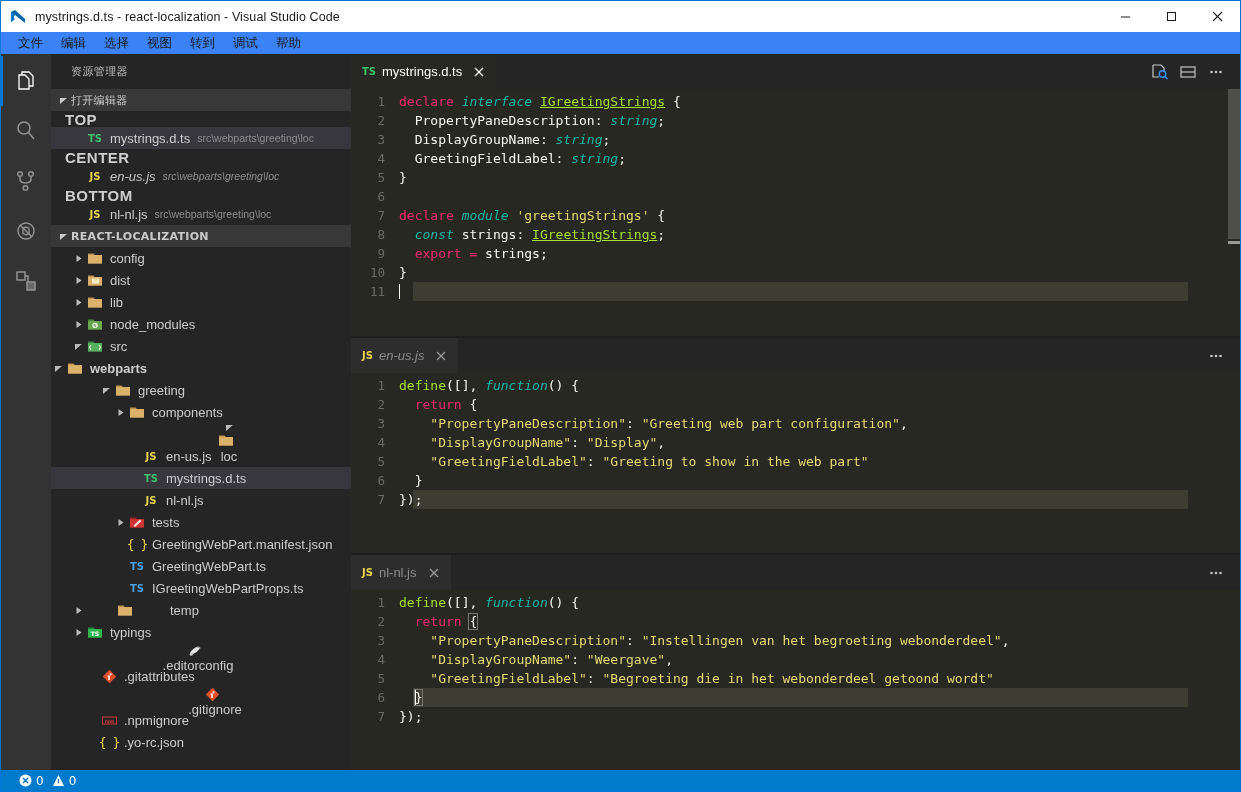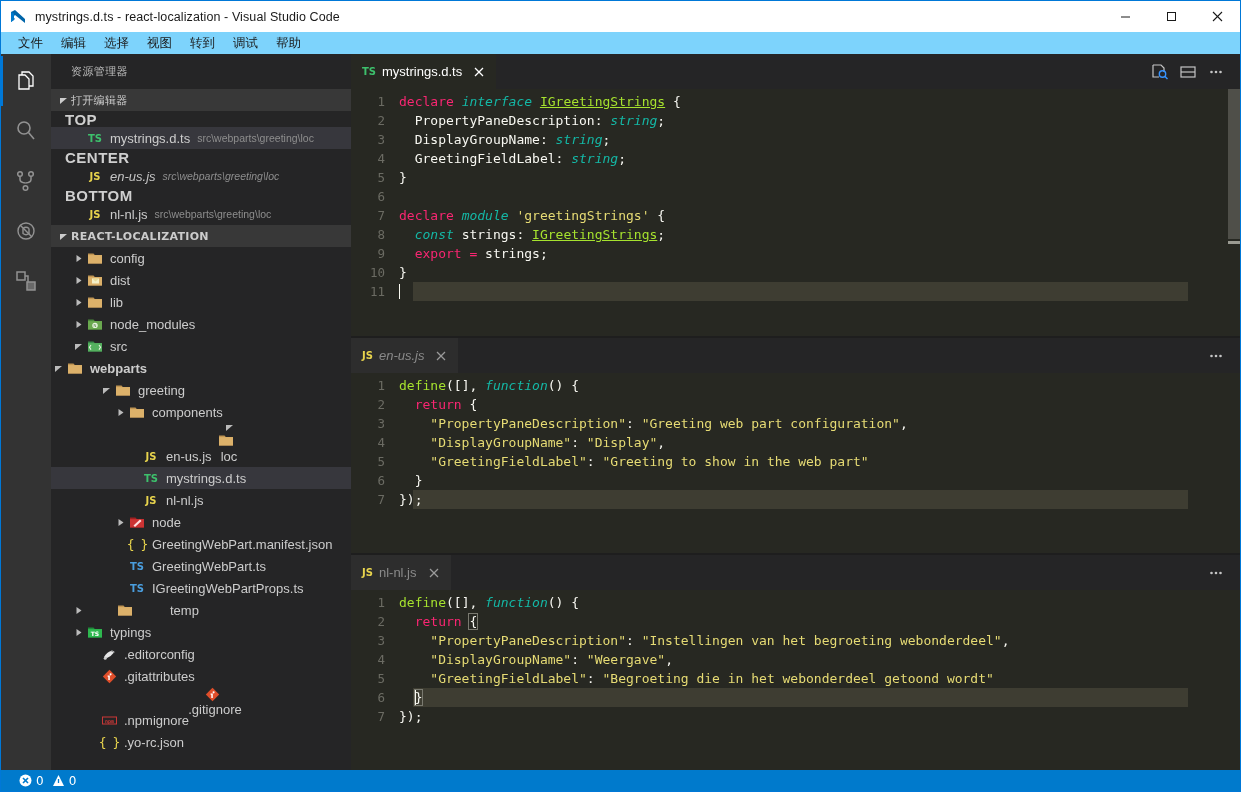--- a/index.html
+++ b/index.html
@@ -18,21 +18,21 @@
   }
   .tb-logo { width:34px; display:flex; align-items:center; justify-content:center; }
   .tb-logo svg { display:block; }
   .tb-title { font-size:12.5px; color:#1a1a1a; letter-spacing:.1px; }
   .tb-controls { position:absolute; right:0; top:0; height:30px; display:flex; }
   .tb-btn { width:46px; height:30px; display:flex; align-items:center; justify-content:center; cursor:default; }
   .tb-btn svg { display:block; }
 
   
   .menubar {
-    height:22px; background:#7dd3fc; border-left:1px solid #0078d7; border-right:1px solid #0078d7;
+    height:22px; background:#3b82f6; border-left:1px solid #0078d7; border-right:1px solid #0078d7;
     display:flex; align-items:center; padding-left:8px; flex:none; gap:0px;
   }
   .menu-item {
     font-size:12.5px; color:#1a1a1a; padding:2px 9px; cursor:default; line-height:16px;
     font-family:"DejaVu Sans","Liberation Sans",sans-serif;
   }
 
   
   .body { flex:1; display:flex; min-height:0; border-left:1px solid #0078d7; border-right:1px solid #0078d7; }
 
@@ -434,21 +434,21 @@
                 <path d="M2.5 1 L2.5 8 L7.5 4.5 Z" fill="#bbbbbb"></path>
               </svg>
             </span>
             <span class="ficon">
               <svg width="17" height="17" viewBox="0 0 17 17">
                 <path d="M1 3.5 h5.5 l1.3 1.6 H15 v8.4 H1 Z" fill="#a02020"></path>
                 <path d="M1 5.1 h14 v8.4 H1 Z" fill="#cc3333"></path>
                 <path d="M4.5 11.5 L11 5.5 l1.5 1.5 L6 13 Z" fill="#ffe0e0"></path>
               </svg>
             </span>
-            <span class="fname">node</span>
+            <span class="fname">tests</span>
           </div>
           <div class="row" style="padding-left: 62px;">
             <span class="arrow"></span>
             <span class="ficon">
               <span class="badge-json">{ }</span>
             </span>
             <span class="fname">GreetingWebPart.manifest.json</span>
           </div>
           <div class="row" style="padding-left: 62px;">
             <span class="arrow"></span>
@@ -486,21 +486,21 @@
             </span>
             <span class="ficon">
               <svg width="17" height="17" viewBox="0 0 17 17">
                 <path d="M1 3.5 h5.5 l1.3 1.6 H15 v8.4 H1 Z" fill="#1f8a3a"></path>
                 <path d="M1 5.1 h14 v8.4 H1 Z" fill="#2eb84f"></path>
                 <text x="8" y="11.6" font-size="6" font-family="DejaVu Sans" font-weight="bold" text-anchor="middle" fill="#ffffff">TS</text>
               </svg>
             </span>
             <span class="fname">typings</span>
           </div>
-          <div class="row" style="padding-left: 34px;">
+          <div class="row" style=" flex-direction: column;">
             <span class="arrow"></span>
             <span class="ficon">
               <svg width="15" height="15" viewBox="0 0 15 15">
                 <path d="M2 10 q3 -5 7 -6 l3 1.5 q-3 4 -7 5.5 z" fill="#e6e6e6"></path>
                 <circle cx="3.2" cy="11.2" r="1.5" fill="#d0d0d0"></circle>
                 <path d="M9.5 3.6 l3 1.5" stroke="#bbbbbb" stroke-width="1"></path>
               </svg>
             </span>
             <span class="fname">.editorconfig</span>
           </div>

